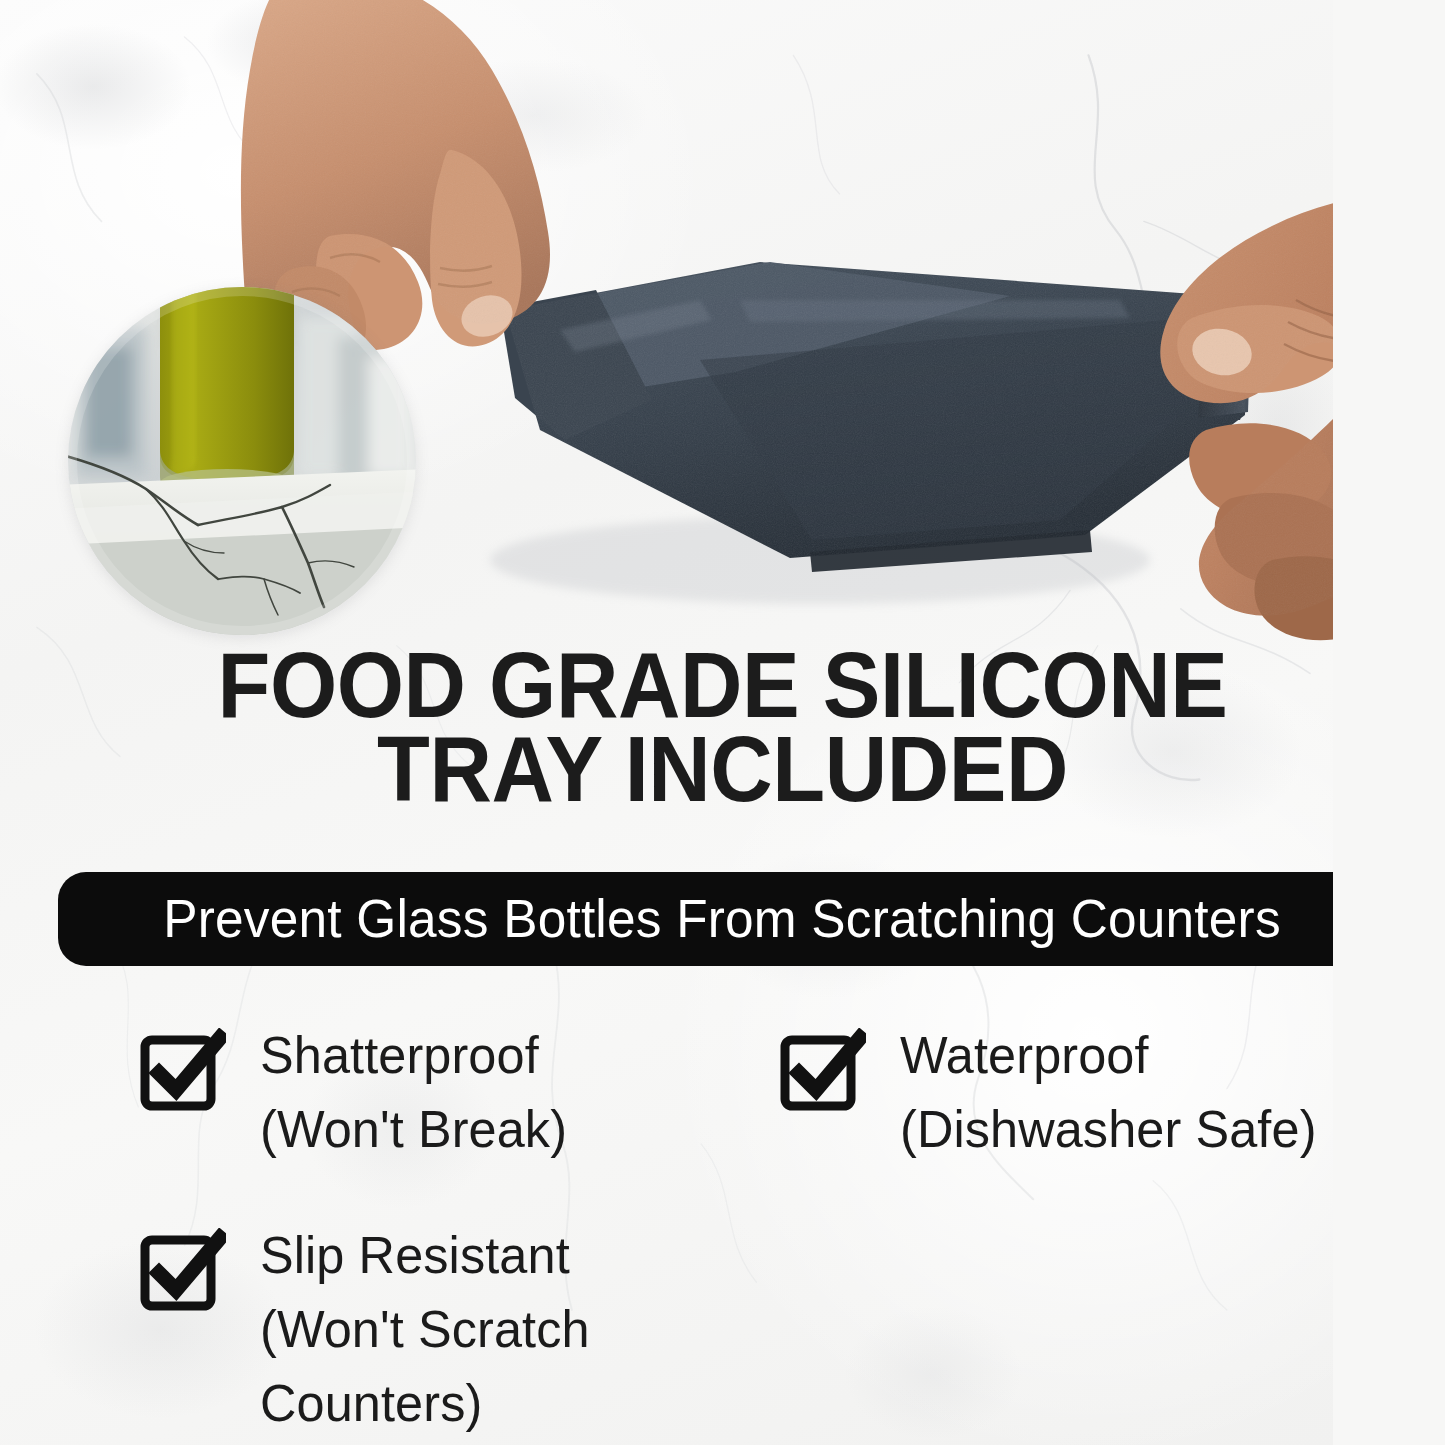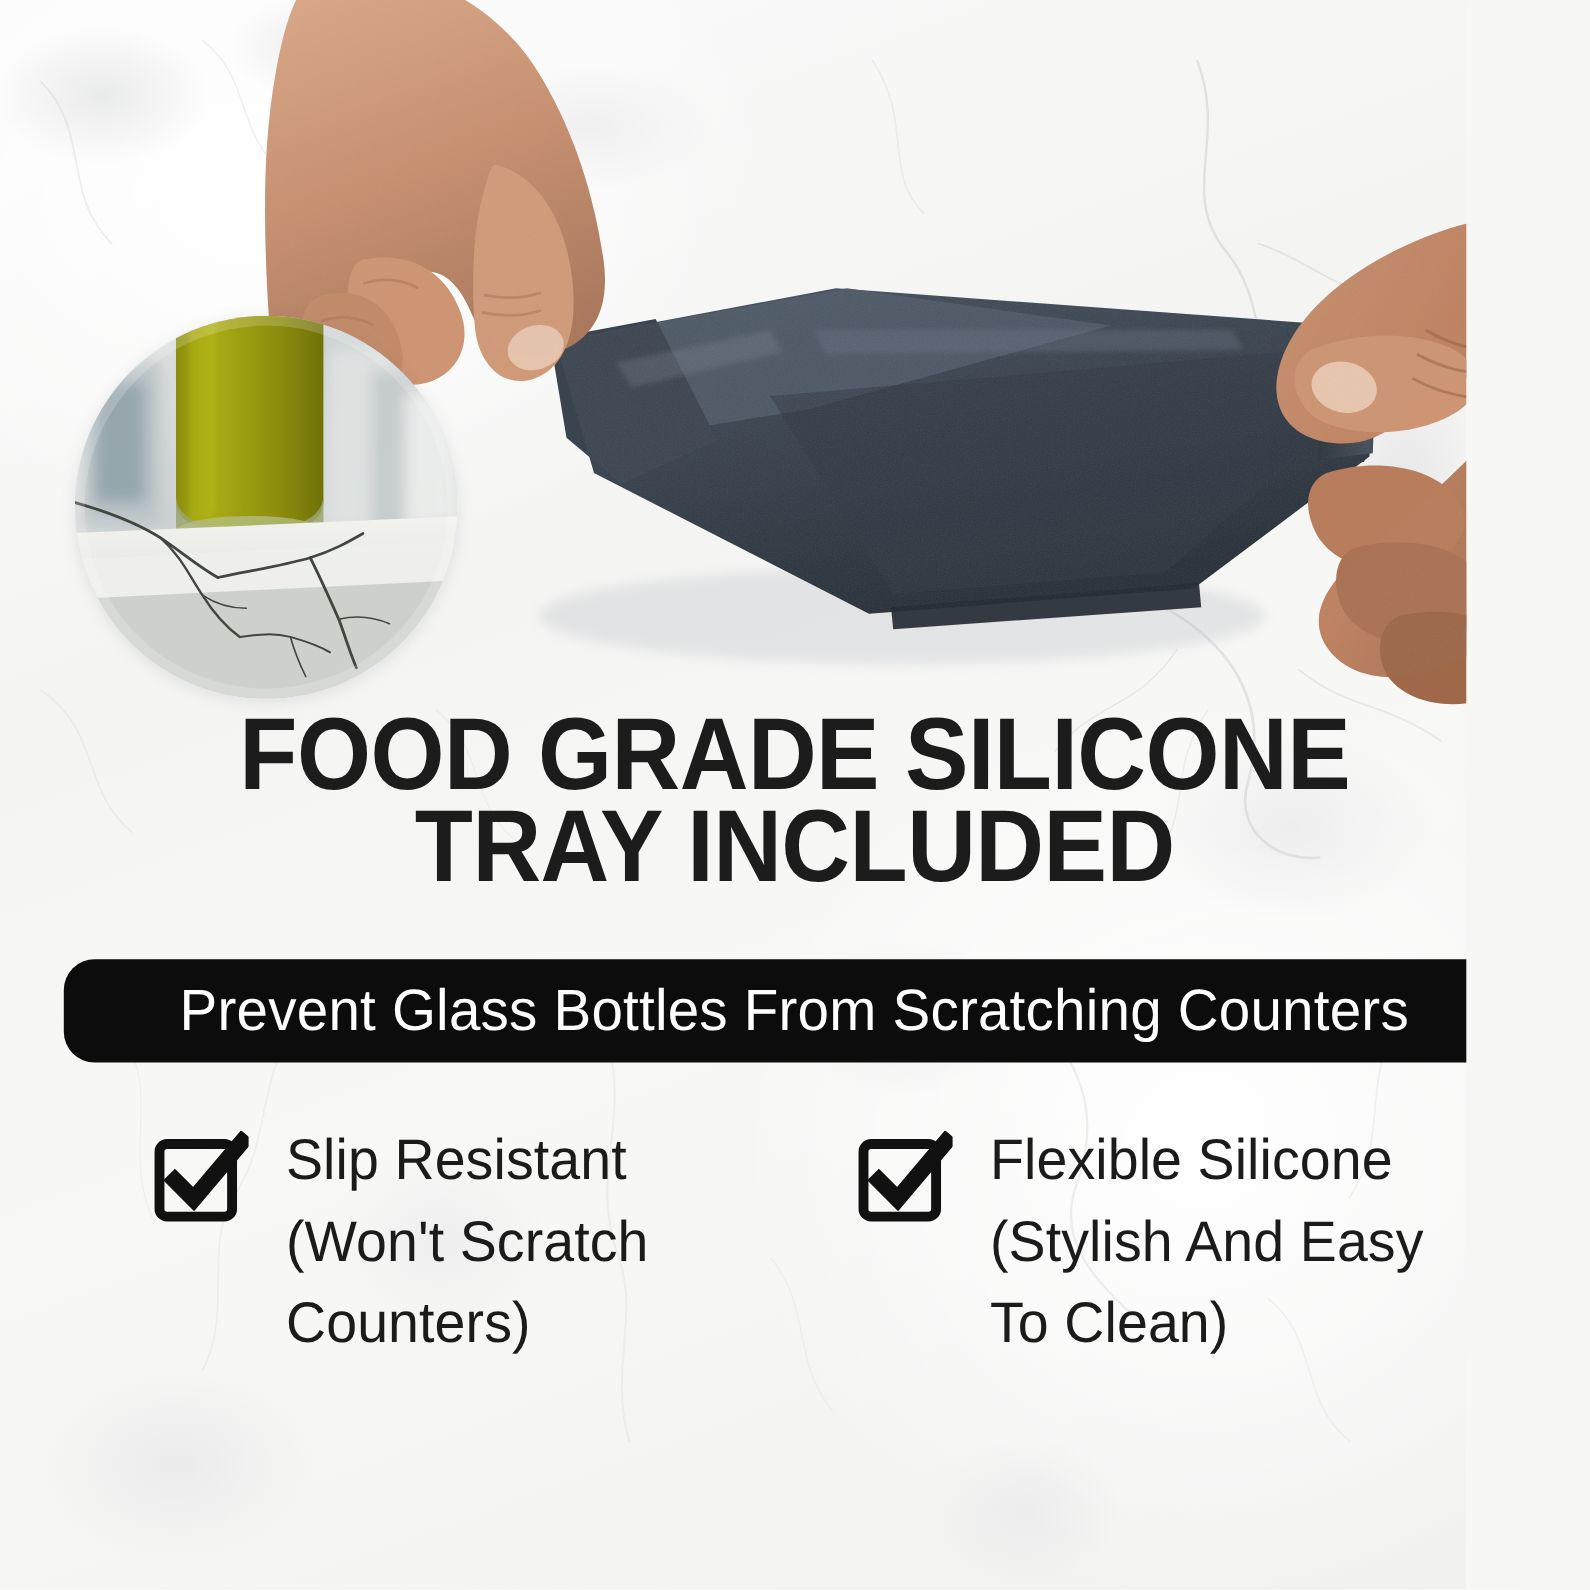--- a/index.html
+++ b/index.html
@@ -339,41 +339,50 @@
     <span>FOOD GRADE SILICONE</span>
     <span class="l2">TRAY INCLUDED</span>
   </div>
 
   <div class="banner">
     <span class="banner-text">Prevent Glass Bottles From Scratching Counters</span>
   </div>
 
   <div class="features">
 
-
+    <div class="feature">
+      <span class="check-icon">
+        <svg viewBox="0 0 86 86">
+          <rect x="5" y="12" width="66" height="66" rx="7" ry="7" fill="none" stroke="#111111" stroke-width="9"></rect>
+          <path d="M19,45 L36,62 L80,10" fill="none" stroke="#111111" stroke-width="15" stroke-linecap="square" stroke-linejoin="miter"></path>
+        </svg>
+      </span>
+      <span class="feature-text">Shatterproof
+(Won't Break)</span>
+    </div>
+
+    <div class="feature">
+      <span class="check-icon">
+        <svg viewBox="0 0 86 86">
+          <rect x="5" y="12" width="66" height="66" rx="7" ry="7" fill="none" stroke="#111111" stroke-width="9"></rect>
+          <path d="M19,45 L36,62 L80,10" fill="none" stroke="#111111" stroke-width="15" stroke-linecap="square" stroke-linejoin="miter"></path>
+        </svg>
+      </span>
+      <span class="feature-text">Waterproof
+(Dishwasher Safe)</span>
+    </div>
 
     <div class="feature">
       <span class="check-icon">
         <svg viewBox="0 0 86 86">
           <rect x="5" y="12" width="66" height="66" rx="7" ry="7" fill="none" stroke="#111111" stroke-width="9"></rect>
           <path d="M19,45 L36,62 L80,10" fill="none" stroke="#111111" stroke-width="15" stroke-linecap="square" stroke-linejoin="miter"></path>
         </svg>
       </span>
       <span class="feature-text">Slip Resistant
 (Won't Scratch
 Counters)</span>
     </div>
 
-    <div class="feature">
-      <span class="check-icon">
-        <svg viewBox="0 0 86 86">
-          <rect x="5" y="12" width="66" height="66" rx="7" ry="7" fill="none" stroke="#111111" stroke-width="9"></rect>
-          <path d="M19,45 L36,62 L80,10" fill="none" stroke="#111111" stroke-width="15" stroke-linecap="square" stroke-linejoin="miter"></path>
-        </svg>
-      </span>
-      <span class="feature-text">Flexible Silicone
-(Stylish And Easy
-To Clean)</span>
-    </div>
 
   </div>
 
 </div>
 
 </body></html>

